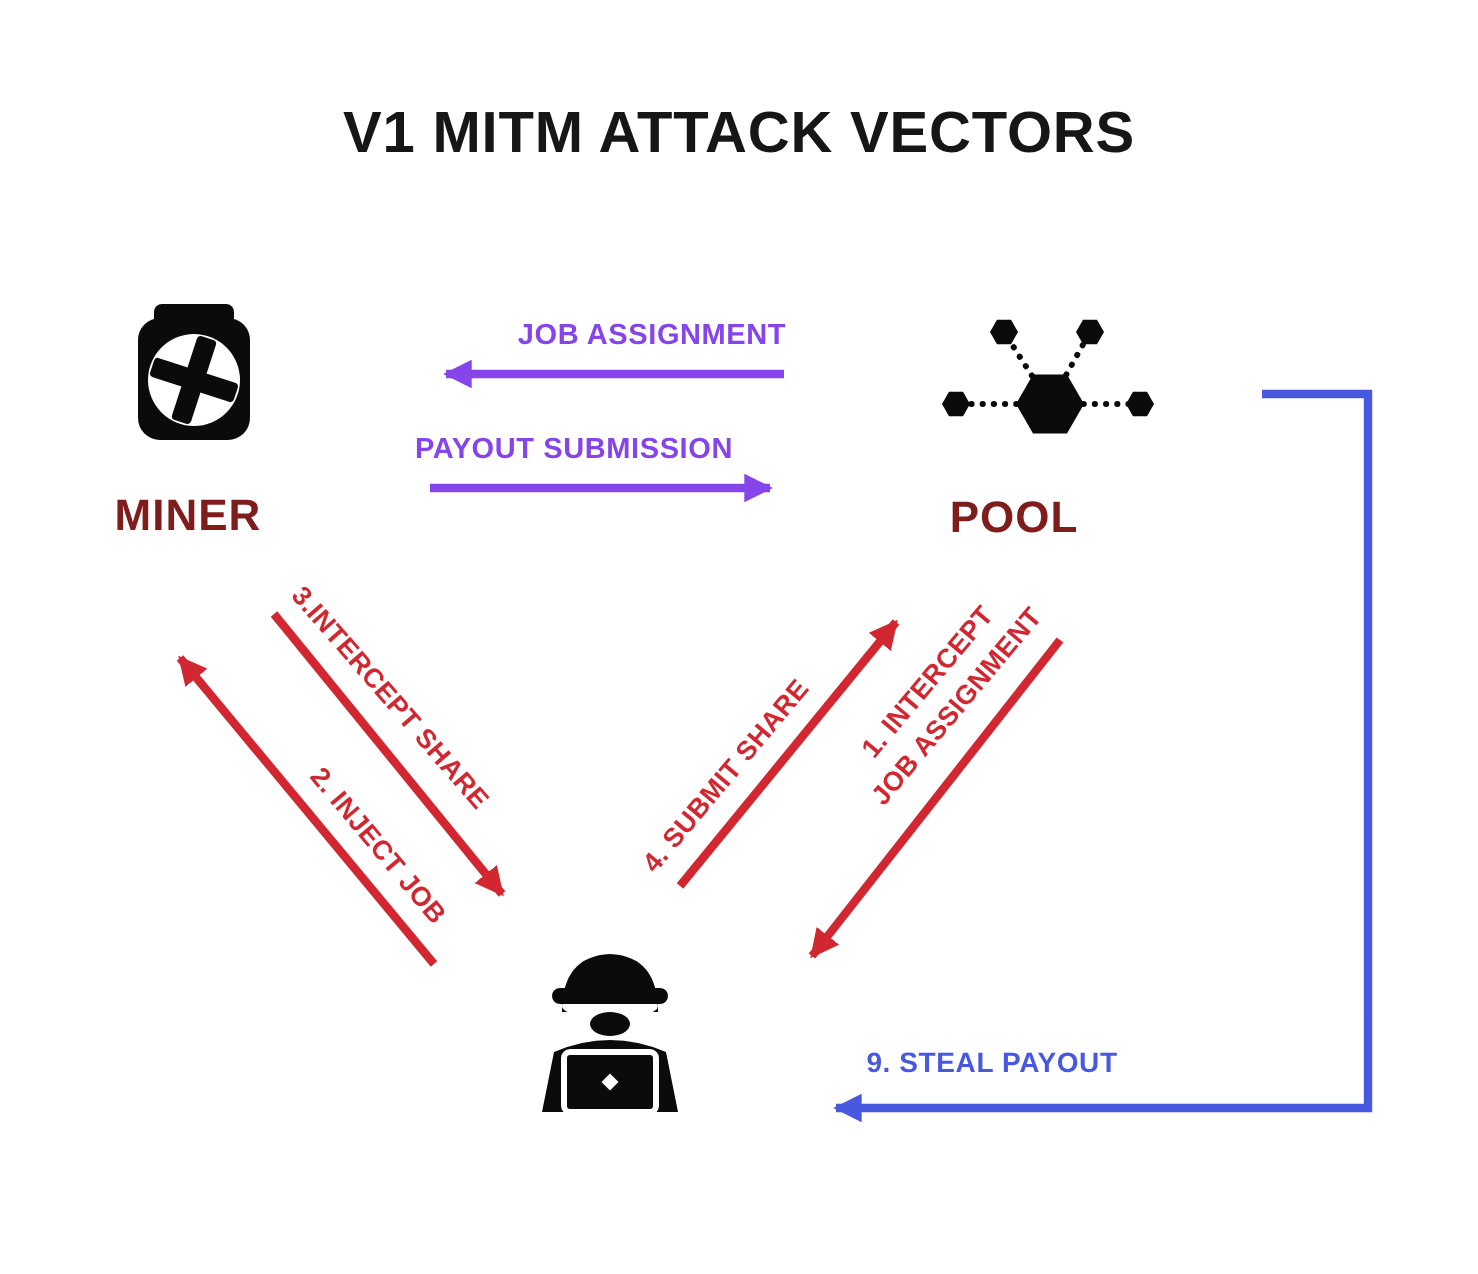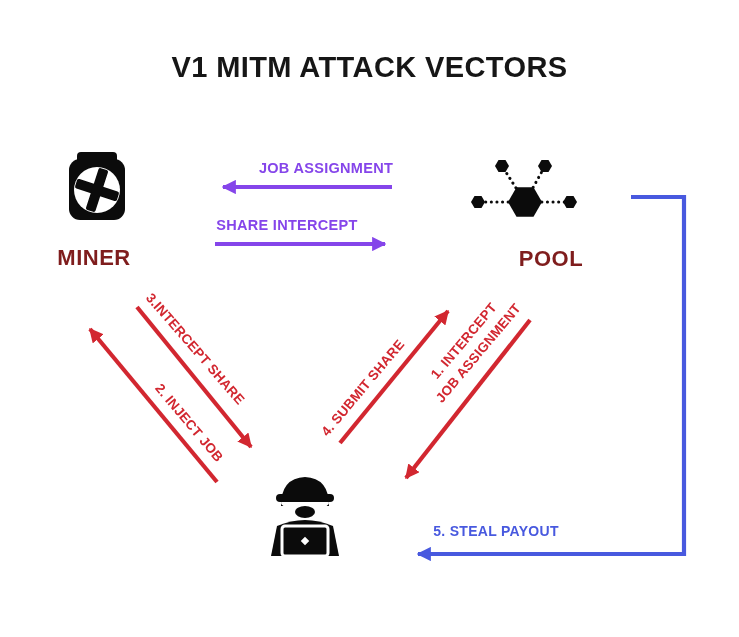--- a/index.html
+++ b/index.html
@@ -89,28 +89,28 @@
       <ellipse cx="305" cy="503" rx="24" ry="6.5" fill="#ffffff"></ellipse>
       <rect x="276" y="494" width="58" height="8" rx="4" fill="#0b0b0b"></rect>
       <ellipse cx="305" cy="512" rx="10" ry="6" fill="#0b0b0b"></ellipse>
       <path d="M271,556 L277,526 Q305,514 333,526 L339,556 Z" fill="#0b0b0b"></path>
       <rect x="282" y="526" width="46" height="30" rx="3" fill="#0b0b0b" stroke="#ffffff" stroke-width="3"></rect>
       <rect x="302" y="538" width="6" height="6" transform="rotate(45 305 541)" fill="#ffffff"></rect>
     </g>
   </svg>
 
   <div class="lbl node-lbl" style="left:94px;top:258px;">MINER</div>
-  <div class="lbl node-lbl" style="left:551px;top:259px;">POOL</div>
+  <div class="lbl node-lbl" style="left:507px;top:259px;">POOL</div>
 
   <div class="lbl purple-lbl" style="left:326px;top:168px;">JOB ASSIGNMENT</div>
-  <div class="lbl purple-lbl" style="left:287px;top:225px;">SHARE INTERCEPT</div>
+  <div class="lbl purple-lbl" style="left:287px;top:225px;">PAYOUT SUBMISSION</div>
 
   <div class="lbl red-lbl rot-dr" style="left:195px;top:349px;">3.INTERCEPT SHARE</div>
   <div class="lbl red-lbl rot-dr2" style="left:189px;top:423px;">2. INJECT JOB</div>
   <div class="lbl red-lbl rot-ur" style="left:363px;top:388px;">4. SUBMIT SHARE</div>
   <div class="lbl red-lbl rot-ur two-line" style="left:471px;top:347px;">
     <span>1. INTERCEPT</span>
     <span>JOB ASSIGNMENT</span>
   </div>
 
-  <div class="lbl blue-lbl" style="left:496px;top:531px;">5. STEAL PAYOUT</div>
+  <div class="lbl blue-lbl" style="left:496px;top:531px;">9. STEAL PAYOUT</div>
 
 </div>
 
 </body></html>

